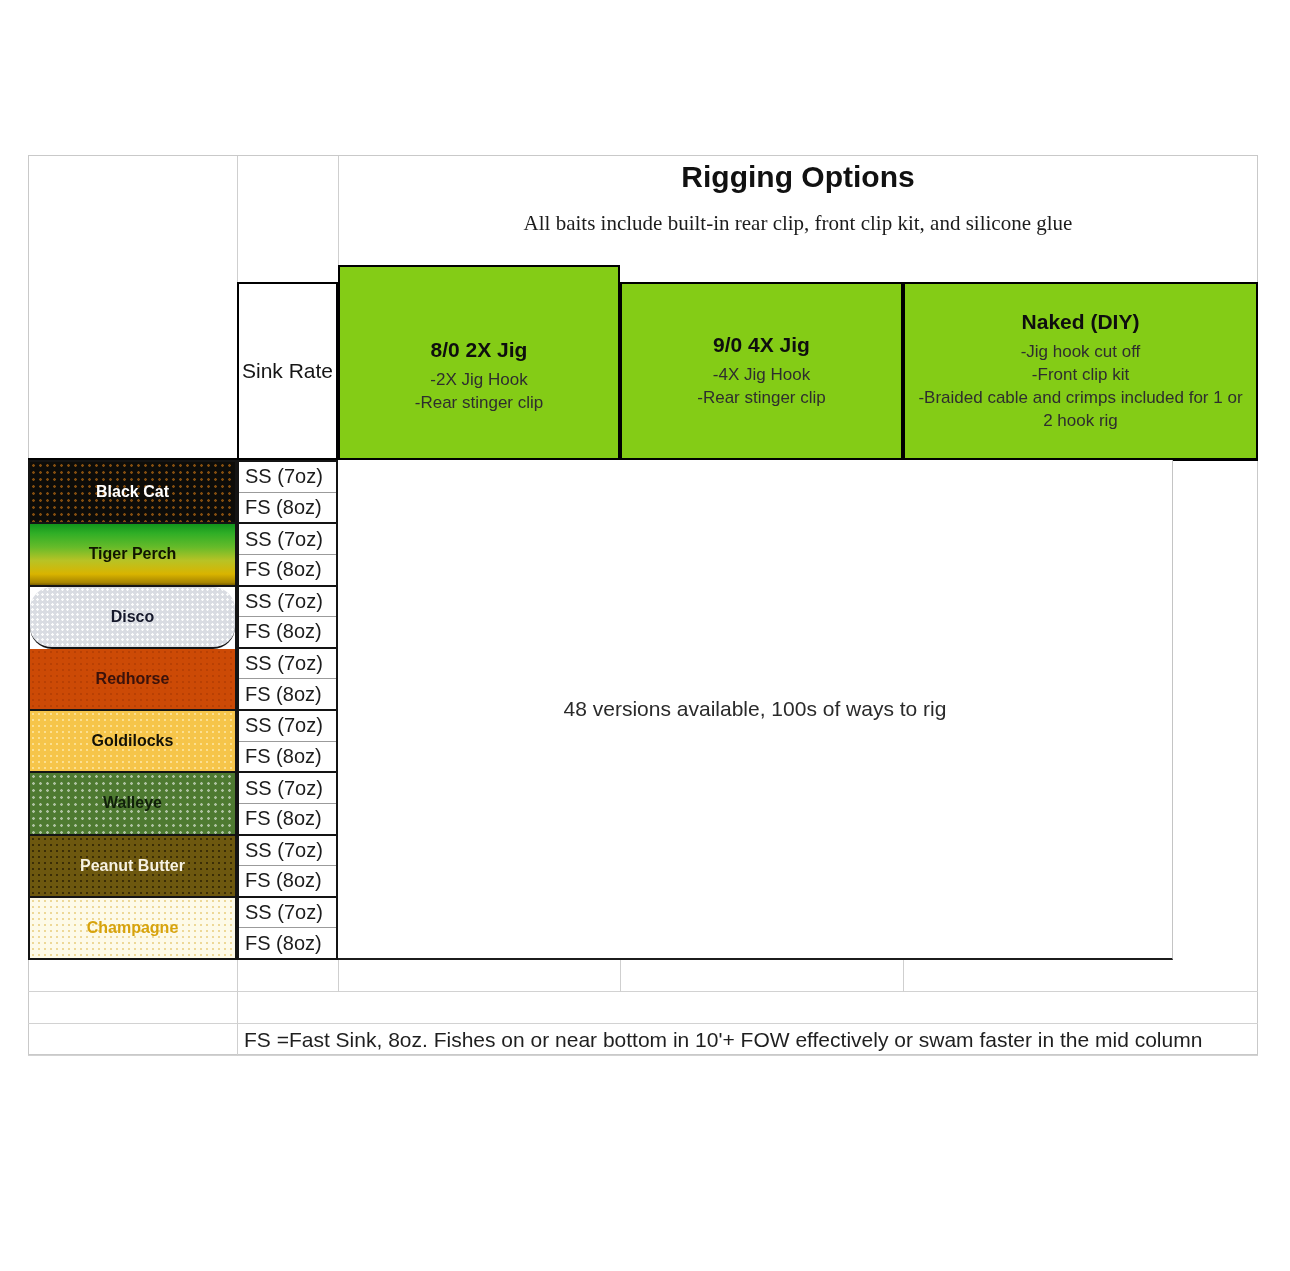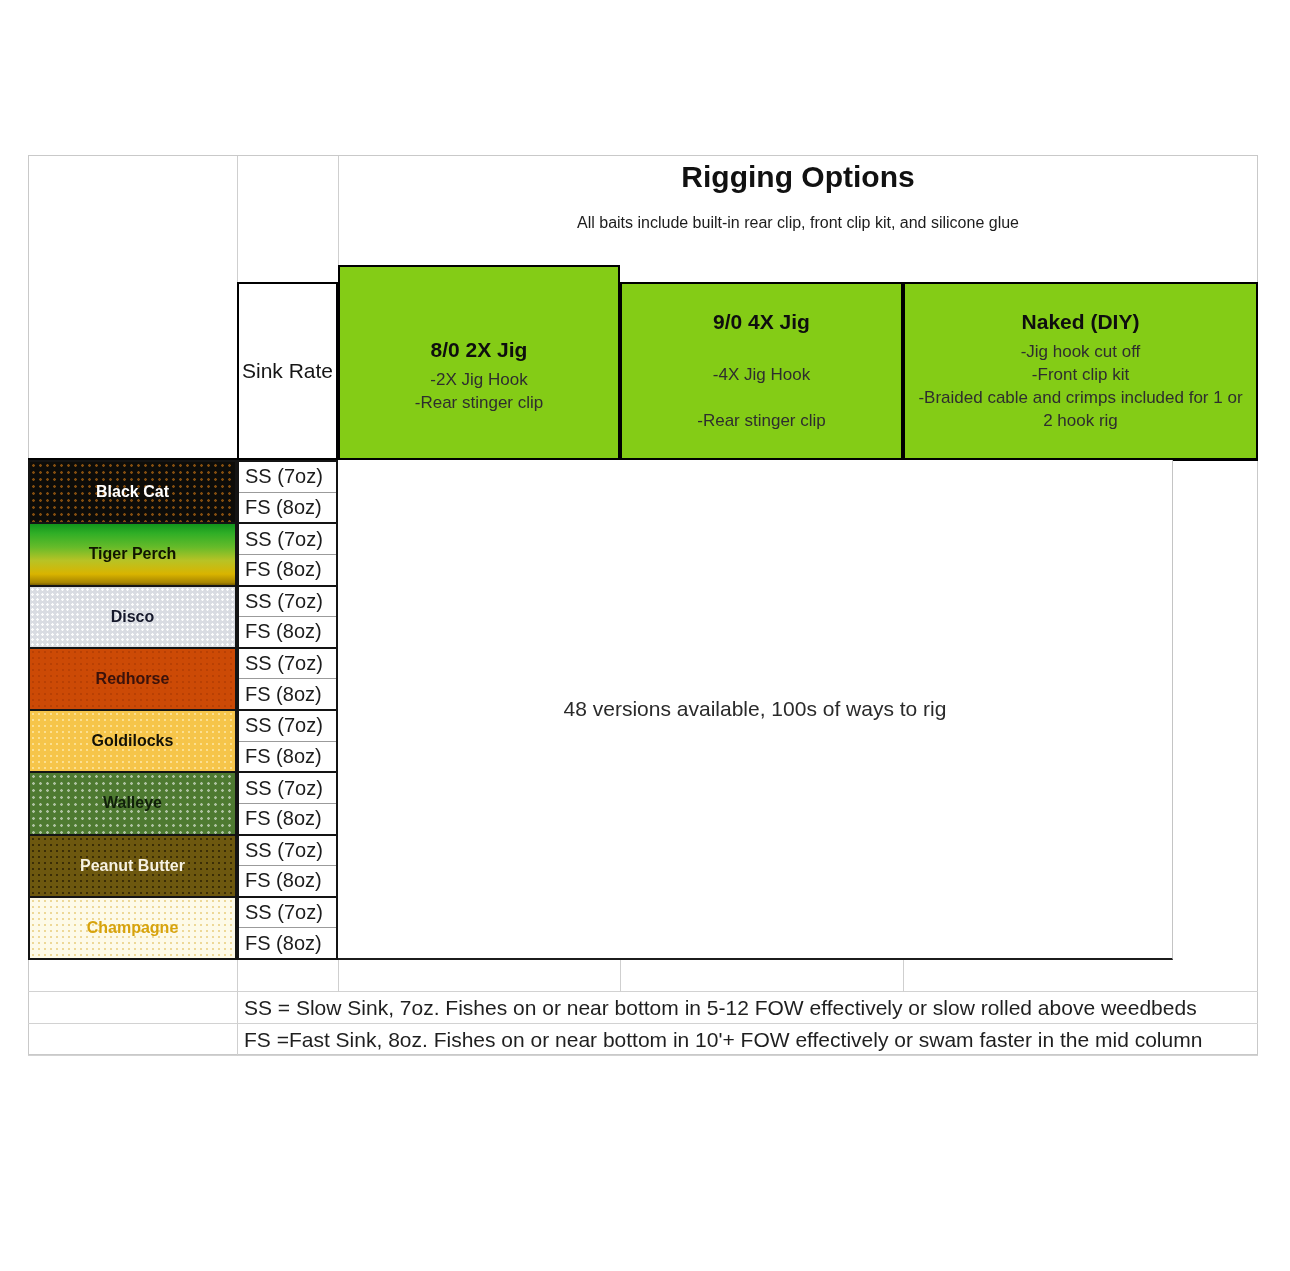--- a/index.html
+++ b/index.html
@@ -11,21 +11,21 @@
 
   
   .outline{left:28px;top:155px;width:1230px;height:900px;border:1px solid #c9c9c9;}
 
   
   .vline{width:1px;background:#cfcfcf;}
 
   
   .title-block{left:338px;top:160px;width:920px;text-align:center;}
   .title-block .t1{font-size:30px;font-weight:bold;color:#111;line-height:34px;margin-bottom:14px;}
-  .title-block .t2{font-size:16px;color:#1c1c1c;line-height:30px;}
+  .title-block .t2{font-size:21px;color:#1c1c1c;line-height:30px;font-family:Liberation Serif, serif;}
 
   
   .hdr{border:2px solid #000;background:#84cc16;display:flex;flex-direction:column;
        align-items:center;justify-content:center;text-align:center;}
   .hdr .h-title{font-size:21px;font-weight:bold;color:#0e0e0e;margin-bottom:6px;}
   .hdr .h-sub{font-size:17px;color:#2e2e2e;line-height:23px;}
   .hdr-sink{border:2px solid #000;display:flex;align-items:center;justify-content:center;
        font-size:21px;color:#161616;}
 
   
@@ -38,21 +38,21 @@
         font-size:16px;font-weight:bold;border-bottom:2px solid #141414;}
   .bait:last-child{border-bottom:none;}
 
   .b0{background-color:#0d0c09;
       background-image:radial-gradient(circle, rgba(228,130,20,0.55) 1px, transparent 1.6px);
       background-size:7px 7px;color:#ffffff;}
   .b1{background:linear-gradient(180deg,#12941c 0%,#2fae26 15%,#66bb2a 38%,#b8c325 60%,#d9b400 82%,#a88500 96%,#7a6000 100%);
       color:#111500;}
   .b2{background-color:#d9dce2;
       background-image:radial-gradient(circle, rgba(255,255,255,0.9) 1px, transparent 1.5px);
-      background-size:5px 5px;color:#15182b;}
+      background-size:5px 5px;color:#15182b;border-radius:22px;}
   .b3{background-color:#cc4a06;
       background-image:radial-gradient(circle, rgba(140,40,0,0.30) 1px, transparent 1.5px);
       background-size:6px 6px;color:#3a120b;}
   .b4{background-color:#f6c54a;
       background-image:radial-gradient(circle, rgba(255,240,190,0.6) 1px, transparent 1.5px);
       background-size:6px 6px;color:#131105;}
   .b5{background-color:#4e7a31;
       background-image:radial-gradient(circle, rgba(255,255,255,0.55) 1px, transparent 1.6px);
       background-size:7px 7px;color:#10200a;}
   .b6{background-color:#6d580f;
@@ -98,21 +98,21 @@
   <div class="abs hdr-sink" style="left:237px;top:282px;width:101px;height:178px;">
     <span>Sink Rate</span>
   </div>
 
   <div class="abs hdr" style="left:338px;top:265px;width:282px;height:222px;">
     <div class="h-title">8/0 2X Jig</div>
     <div class="h-sub">-2X Jig Hook</div>
     <div class="h-sub">-Rear stinger clip</div>
   </div>
 
-  <div class="abs hdr" style="left:620px;top:282px;width:283px;height:178px;gap:23px;">
+  <div class="abs hdr" style="left:620px;top:282px;width:283px;height:178px;">
     <div class="h-title">9/0 4X Jig</div>
     <div class="h-sub">-4X Jig Hook</div>
     <div class="h-sub">-Rear stinger clip</div>
   </div>
 
   <div class="abs hdr" style="left:903px;top:282px;width:355px;height:178px;padding:0 8px;">
     <div class="h-title">Naked (DIY)</div>
     <div class="h-sub">-Jig hook cut off</div>
     <div class="h-sub">-Front clip kit</div>
     <div class="h-sub">-Braided cable and crimps included for 1 or 2 hook rig</div>
@@ -156,21 +156,20 @@
 
   <div class="abs" style="left:28px;top:960px;width:1230px;height:32px;border-bottom:1px solid #d2d2d2;">
     <div class="abs vline" style="left:209px;top:0;height:32px;"></div>
     <div class="abs vline" style="left:310px;top:0;height:32px;"></div>
     <div class="abs vline" style="left:592px;top:0;height:32px;"></div>
     <div class="abs vline" style="left:875px;top:0;height:32px;"></div>
   </div>
 
   <div class="abs note-row" style="left:28px;top:992px;width:1230px;height:32px;border-bottom:1px solid #d2d2d2;">
     <div class="abs vline" style="left:209px;top:0;height:32px;"></div>
-    <span class="note-text">SS = Slow Sink, 7oz. Fishes on or near bottom in 5-12 FOW effectively or slow rolled above weedbeds</span>
   </div>
 
   <div class="abs note-row" style="left:28px;top:1024px;width:1230px;height:32px;border-bottom:1px solid #d2d2d2;">
     <div class="abs vline" style="left:209px;top:0;height:32px;"></div>
     <span class="note-text">FS =Fast Sink, 8oz. Fishes on or near bottom in 10'+ FOW effectively or swam faster in the mid column</span>
   </div>
 
 </div>
 
 </body></html>

